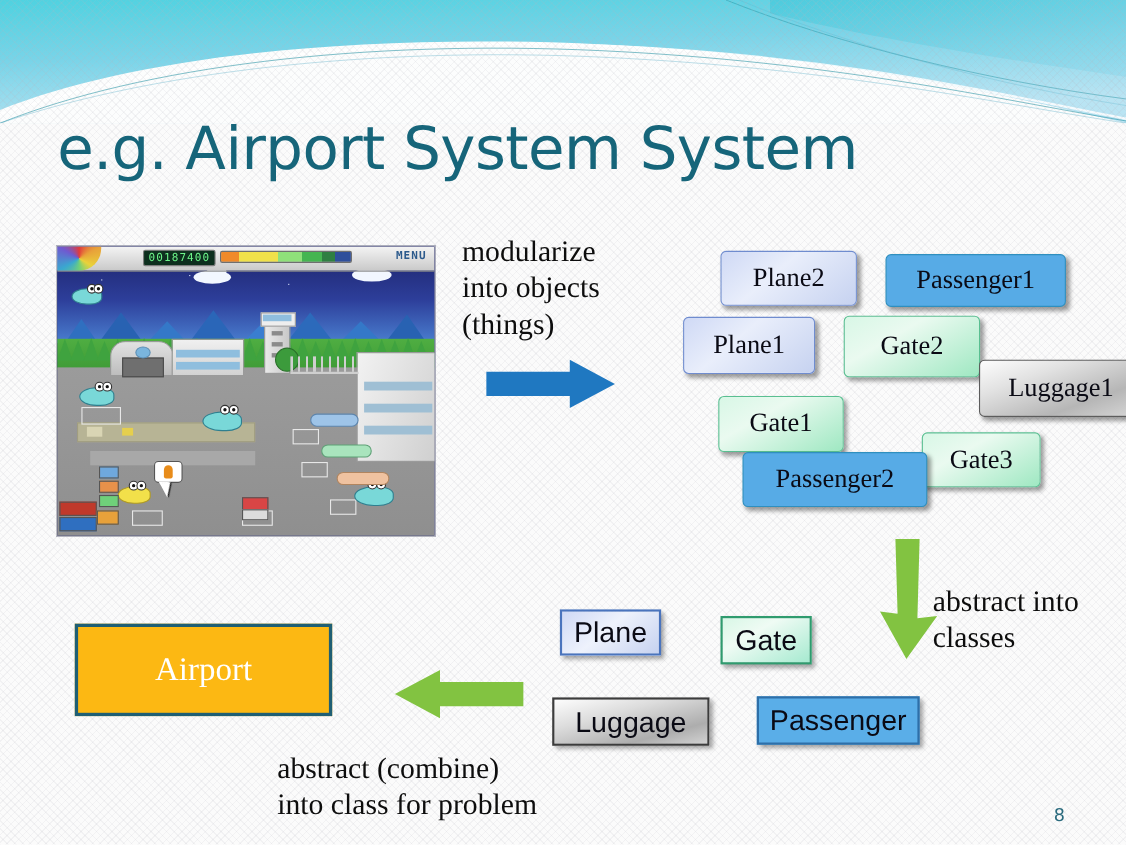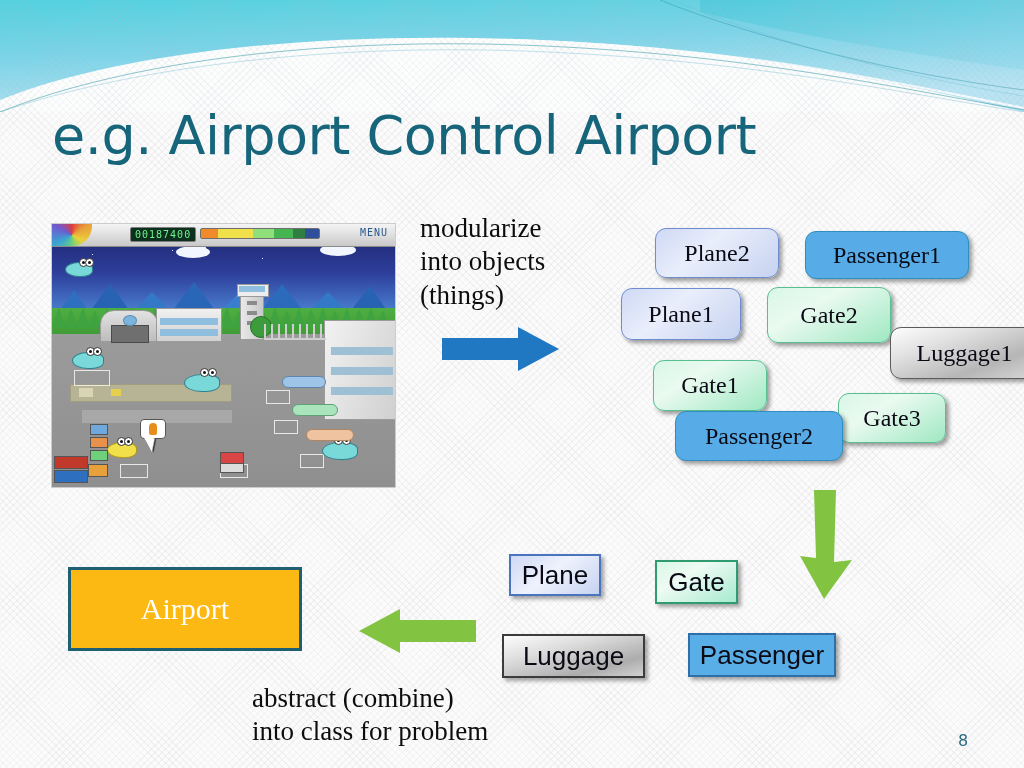--- a/index.html
+++ b/index.html
@@ -83,21 +83,21 @@
   .g-score {
     position:absolute; left:78px; top:3px;
     background:#0d2f1e; color:#6df58a;
     font-family:"DejaVu Sans Mono", monospace;
     font-size:10px; letter-spacing:1px;
     padding:1px 4px; border:1px solid #7d7d7d; border-radius:2px;
   }
   .g-menu {
     position:absolute; right:7px; top:3px;
     color:#2c5a8c; font-family:"DejaVu Sans Mono", monospace;
-    font-size:10px; font-weight:normal; letter-spacing:1px;
+    font-size:10px; font-weight:bold; letter-spacing:1px;
   }
   .g-bar {
     position:absolute; left:148px; top:4px; width:118px; height:9px;
     border:1px solid #6f6f6f; border-radius:2px; overflow:hidden;
     background: linear-gradient(90deg,#f08a2a 0 14%, #f0e14a 14% 44%,
                 #8fe07a 44% 62%, #45b551 62% 78%, #2f7f42 78% 88%, #2f4f9b 88% 100%);
   }
   .g-cloud { position:absolute; background:#f2f7ff; border-radius:50%; }
   .g-tower {
     position:absolute; left:188px; top:66px; width:22px; height:48px;
@@ -167,21 +167,21 @@
     color: #0d0d0d;
     line-height: 1.24;
     z-index: 7;
     white-space: pre-line;
   }
   
   .arrow { position:absolute; z-index:7; }
   
   .objbox {
     position: absolute;
-    border-radius: 11px;
+    border-radius: 5px;
     display: flex;
     align-items: center;
     justify-content: center;
     font-family: "Liberation Serif", serif;
     font-size: 24px;
     color: #0a0a14;
     box-shadow: 3px 3px 4px rgba(0,0,0,0.38);
     z-index: 8;
     text-align: center;
     padding: 0 8px;
@@ -282,21 +282,21 @@
       <path d="M1024,0 L1024,70 C900,52 790,34 700,12 L700,0 Z" fill="url(#wgrad2)" opacity="0.55"></path>
 
       <path d="M0,112 C130,60 330,36 545,46 C760,56 905,90 1024,110" fill="none" stroke="#1e8fa0" stroke-width="0.7" opacity="0.75"></path>
       <path d="M0,112 C135,66 335,42 548,52 C762,62 906,94 1024,112" fill="none" stroke="#4aa8c4" stroke-width="0.6" opacity="0.55"></path>
       <path d="M660,0 C760,40 900,74 1024,90" fill="none" stroke="#1e8fa0" stroke-width="0.7" opacity="0.6"></path>
       <path d="M672,0 C772,42 910,78 1024,96" fill="none" stroke="#5fb7cd" stroke-width="0.6" opacity="0.5"></path>
       <path d="M0,104 C140,56 350,32 560,42 C770,52 910,86 1024,108" fill="none" stroke="#ffffff" stroke-width="2.2" opacity="0.85"></path>
     </svg>
   </div>
 
-  <div id="title">e.g. Airport Control Airport</div>
+  <div id="title">e.g. Airport System System</div>
 
   <div id="game">
     <div class="g-sky"></div>
     <div class="g-star" style="left:40px;top:30px"></div>
     <div class="g-star" style="left:120px;top:26px"></div>
     <div class="g-star" style="left:210px;top:34px"></div>
     <div class="g-star" style="left:300px;top:28px"></div>
 
     <svg class="g-mountains" viewBox="0 0 343 46" preserveAspectRatio="none">
       <polygon points="0,46 22,14 44,46" fill="#2f6fc0"></polygon>
@@ -501,20 +501,22 @@
         <span>Passenger2</span>
       </div>
     </div>
 
   <div class="arrow" style="left:800px; top:490px;">
     <svg width="56" height="110" viewBox="0 0 56 110">
       <polygon points="14,0 36,0 34,72 52,70 24,109 0,66 16,68" fill="#82c341"></polygon>
     </svg>
   </div>
 
+  <div class="note" style="left:848px; top:530px; width:176px;">abstract into
+classes</div>
 
   <div id="classes-layer">
       <div class="classbox cls-plane" style="left: 509px; top: 554px; width: 92px; height: 42px;">
         <span>Plane</span>
       </div>
       <div class="classbox cls-gate" style="left: 655px; top: 560px; width: 83px; height: 44px;">
         <span>Gate</span>
       </div>
       <div class="classbox cls-luggage" style="left: 502px; top: 634px; width: 143px; height: 44px;">
         <span>Luggage</span>

